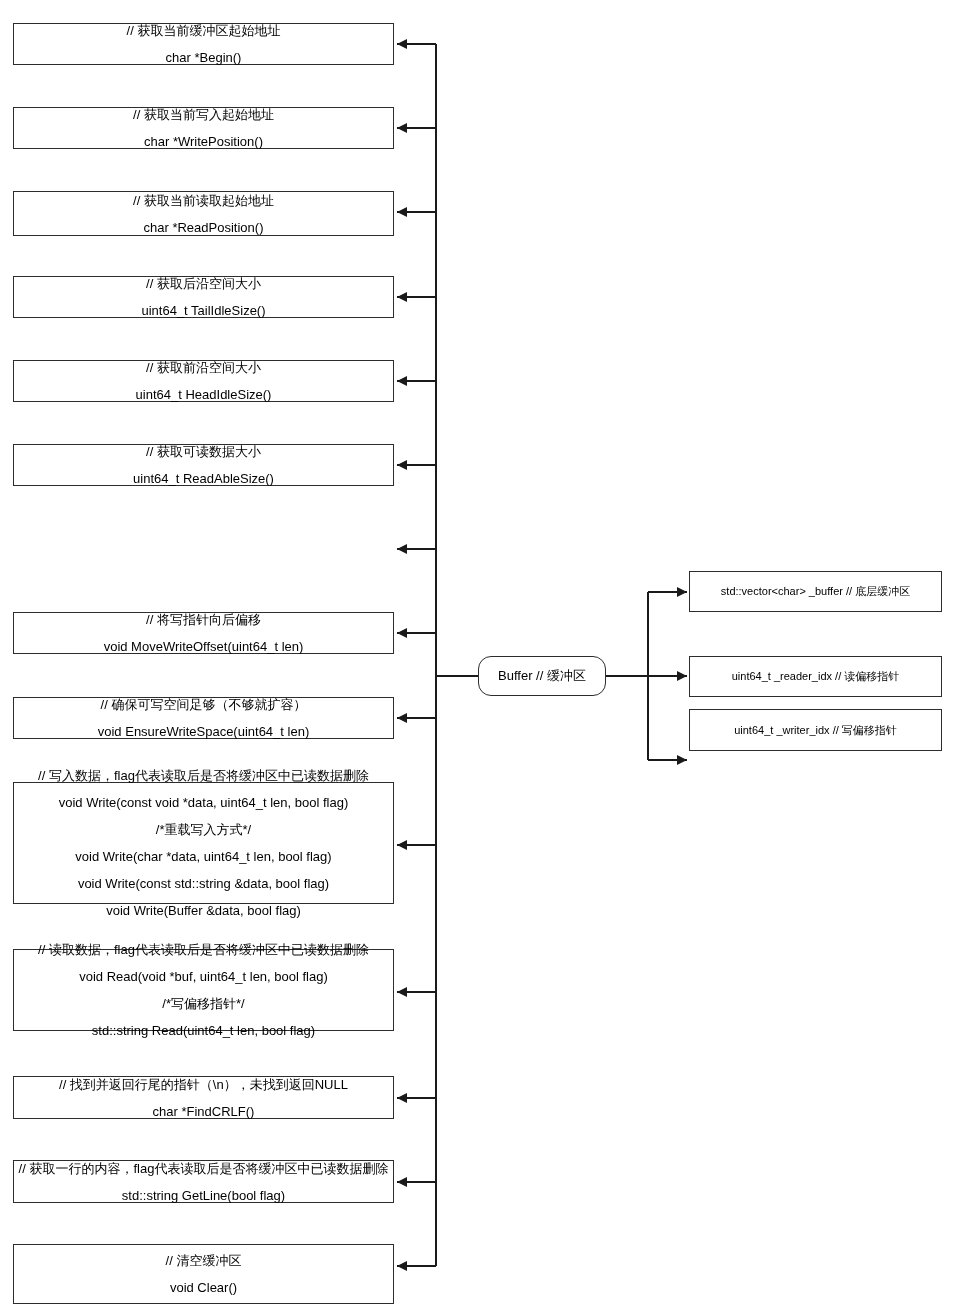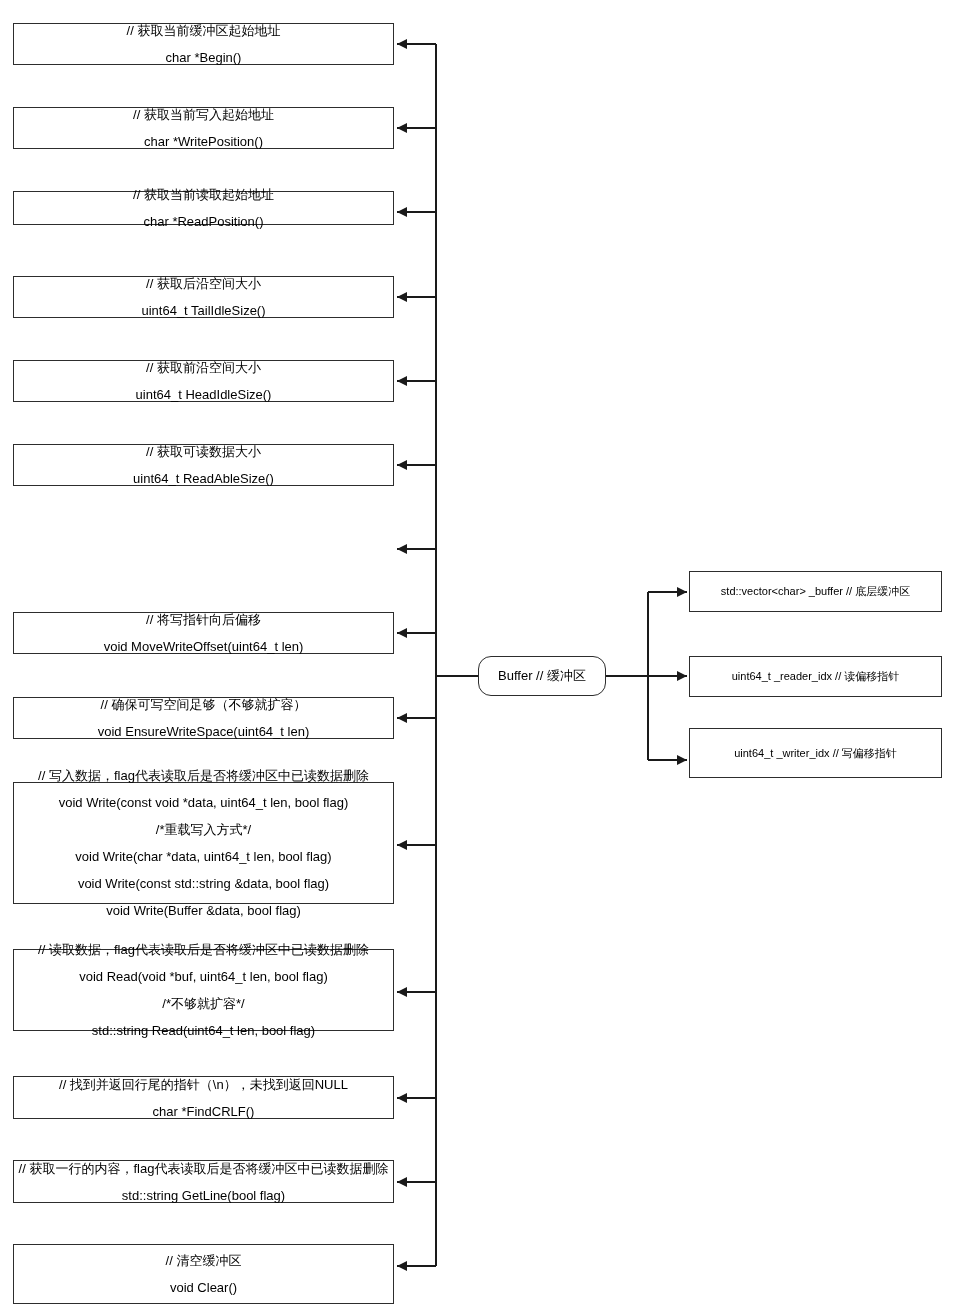--- a/index.html
+++ b/index.html
@@ -107,21 +107,21 @@
   <div class="mbox" style="top:23px;height:42px">
     <div class="tline">// 获取当前缓冲区起始地址</div>
     <div class="tline">char *Begin()</div>
   </div>
 
   <div class="mbox" style="top:107px;height:42px">
     <div class="tline">// 获取当前写入起始地址</div>
     <div class="tline">char *WritePosition()</div>
   </div>
 
-  <div class="mbox" style="top:191px;height:34px">
+  <div class="mbox" style="top:191px;height:45px">
     <div class="tline">// 获取当前读取起始地址</div>
     <div class="tline">char *ReadPosition()</div>
   </div>
 
   <div class="mbox" style="top:276px;height:42px">
     <div class="tline">// 获取后沿空间大小</div>
     <div class="tline">uint64_t TailIdleSize()</div>
   </div>
 
   <div class="mbox" style="top:360px;height:42px">
@@ -150,21 +150,21 @@
     <div class="tline">void Write(const void *data, uint64_t len, bool flag)</div>
     <div class="tline">/*重载写入方式*/</div>
     <div class="tline">void Write(char *data, uint64_t len, bool flag)</div>
     <div class="tline">void Write(const std::string &amp;data, bool flag)</div>
     <div class="tline">void Write(Buffer &amp;data, bool flag)</div>
   </div>
 
   <div class="mbox" style="top:949px;height:82px">
     <div class="tline">// 读取数据，flag代表读取后是否将缓冲区中已读数据删除</div>
     <div class="tline">void Read(void *buf, uint64_t len, bool flag)</div>
-    <div class="tline">/*不够就扩容*/</div>
+    <div class="tline">/*写偏移指针*/</div>
     <div class="tline">std::string Read(uint64_t len, bool flag)</div>
   </div>
 
   <div class="mbox" style="top:1076px;height:43px">
     <div class="tline">// 找到并返回行尾的指针（\n），未找到返回NULL</div>
     <div class="tline">char *FindCRLF()</div>
   </div>
 
   <div class="mbox" style="top:1160px;height:43px">
     <div class="tline">// 获取一行的内容，flag代表读取后是否将缓冲区中已读数据删除</div>
@@ -179,17 +179,17 @@
   <div id="buffer-node">
     <span>Buffer // 缓冲区</span>
   </div>
 
   <div class="vbox" style="top:571px">
     <span>std::vector&lt;char&gt; _buffer // 底层缓冲区</span>
   </div>
   <div class="vbox" style="top:656px">
     <span>uint64_t _reader_idx // 读偏移指针</span>
   </div>
-  <div class="vbox" style="top:728px;height:50px">
+  <div class="vbox" style="top:709px;height:42px">
     <span>uint64_t _writer_idx // 写偏移指针</span>
   </div>
 
 </div>
 
 </body></html>

